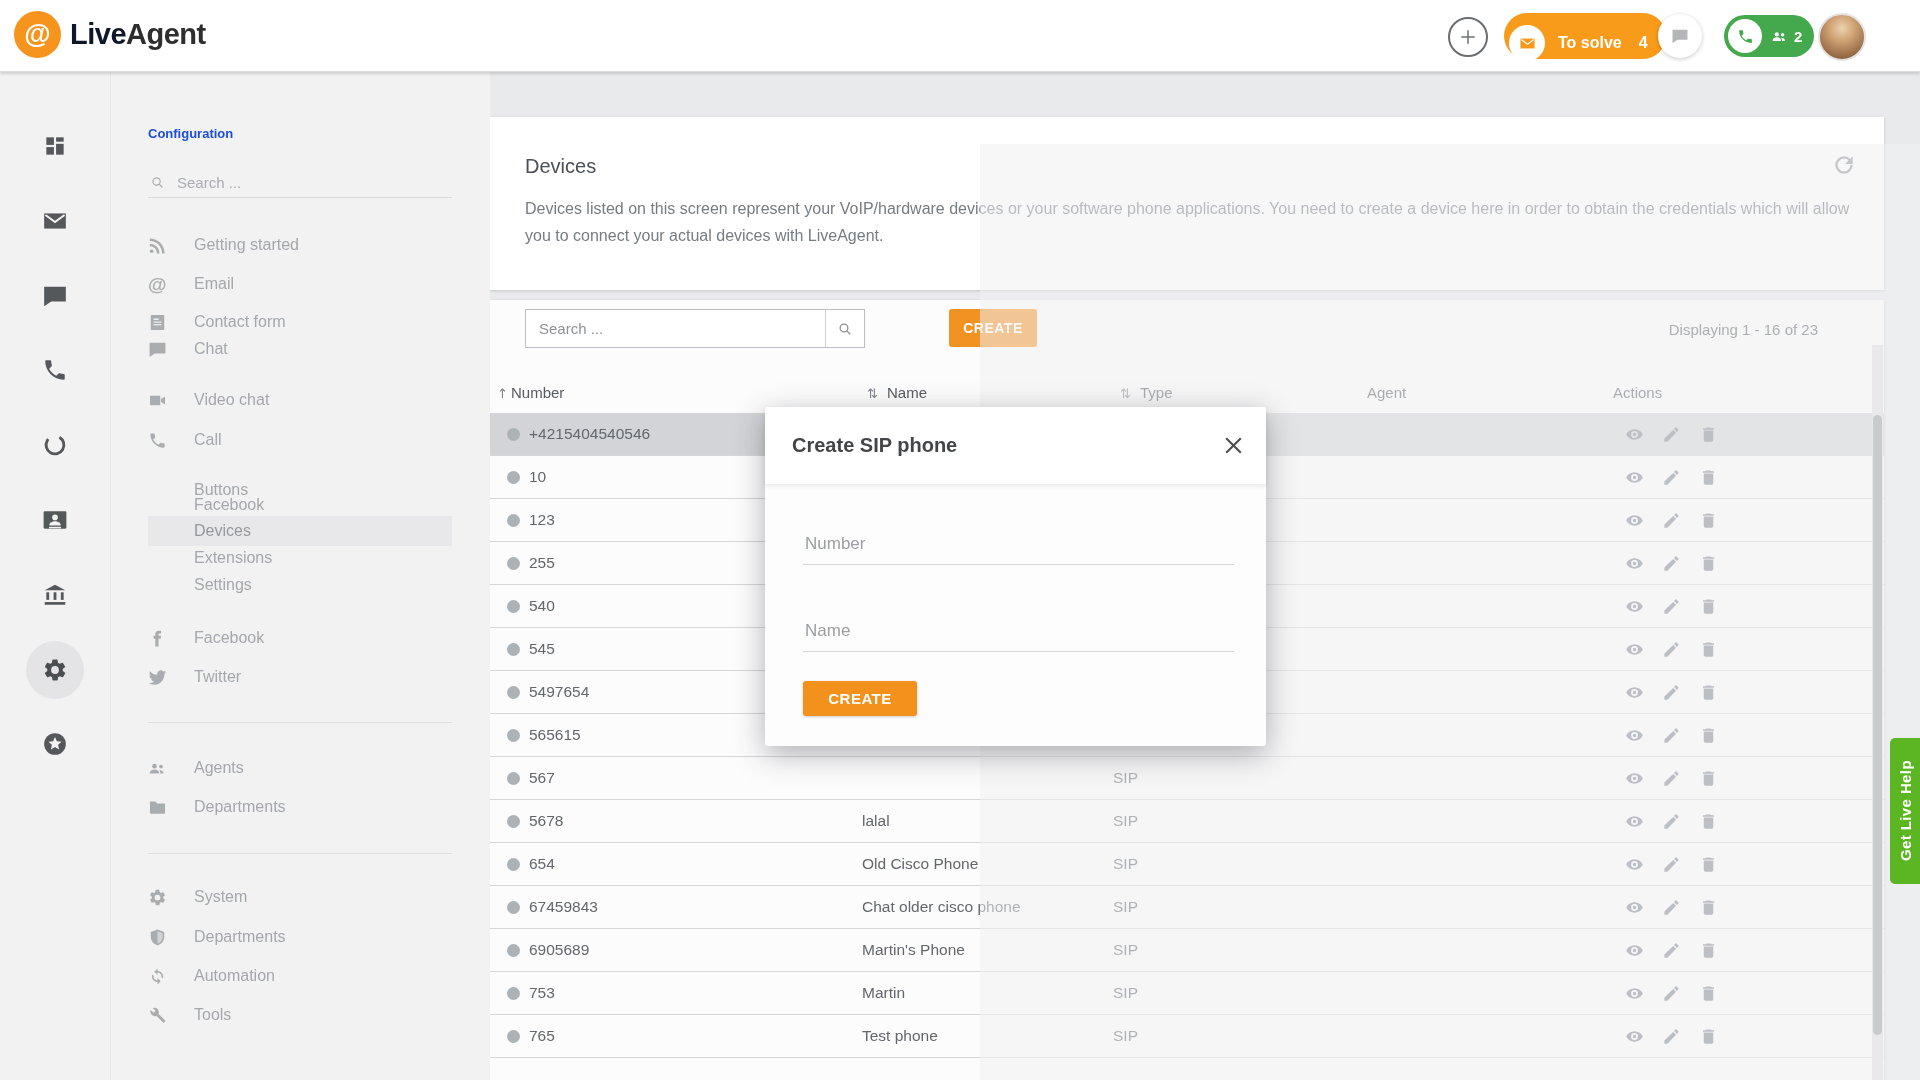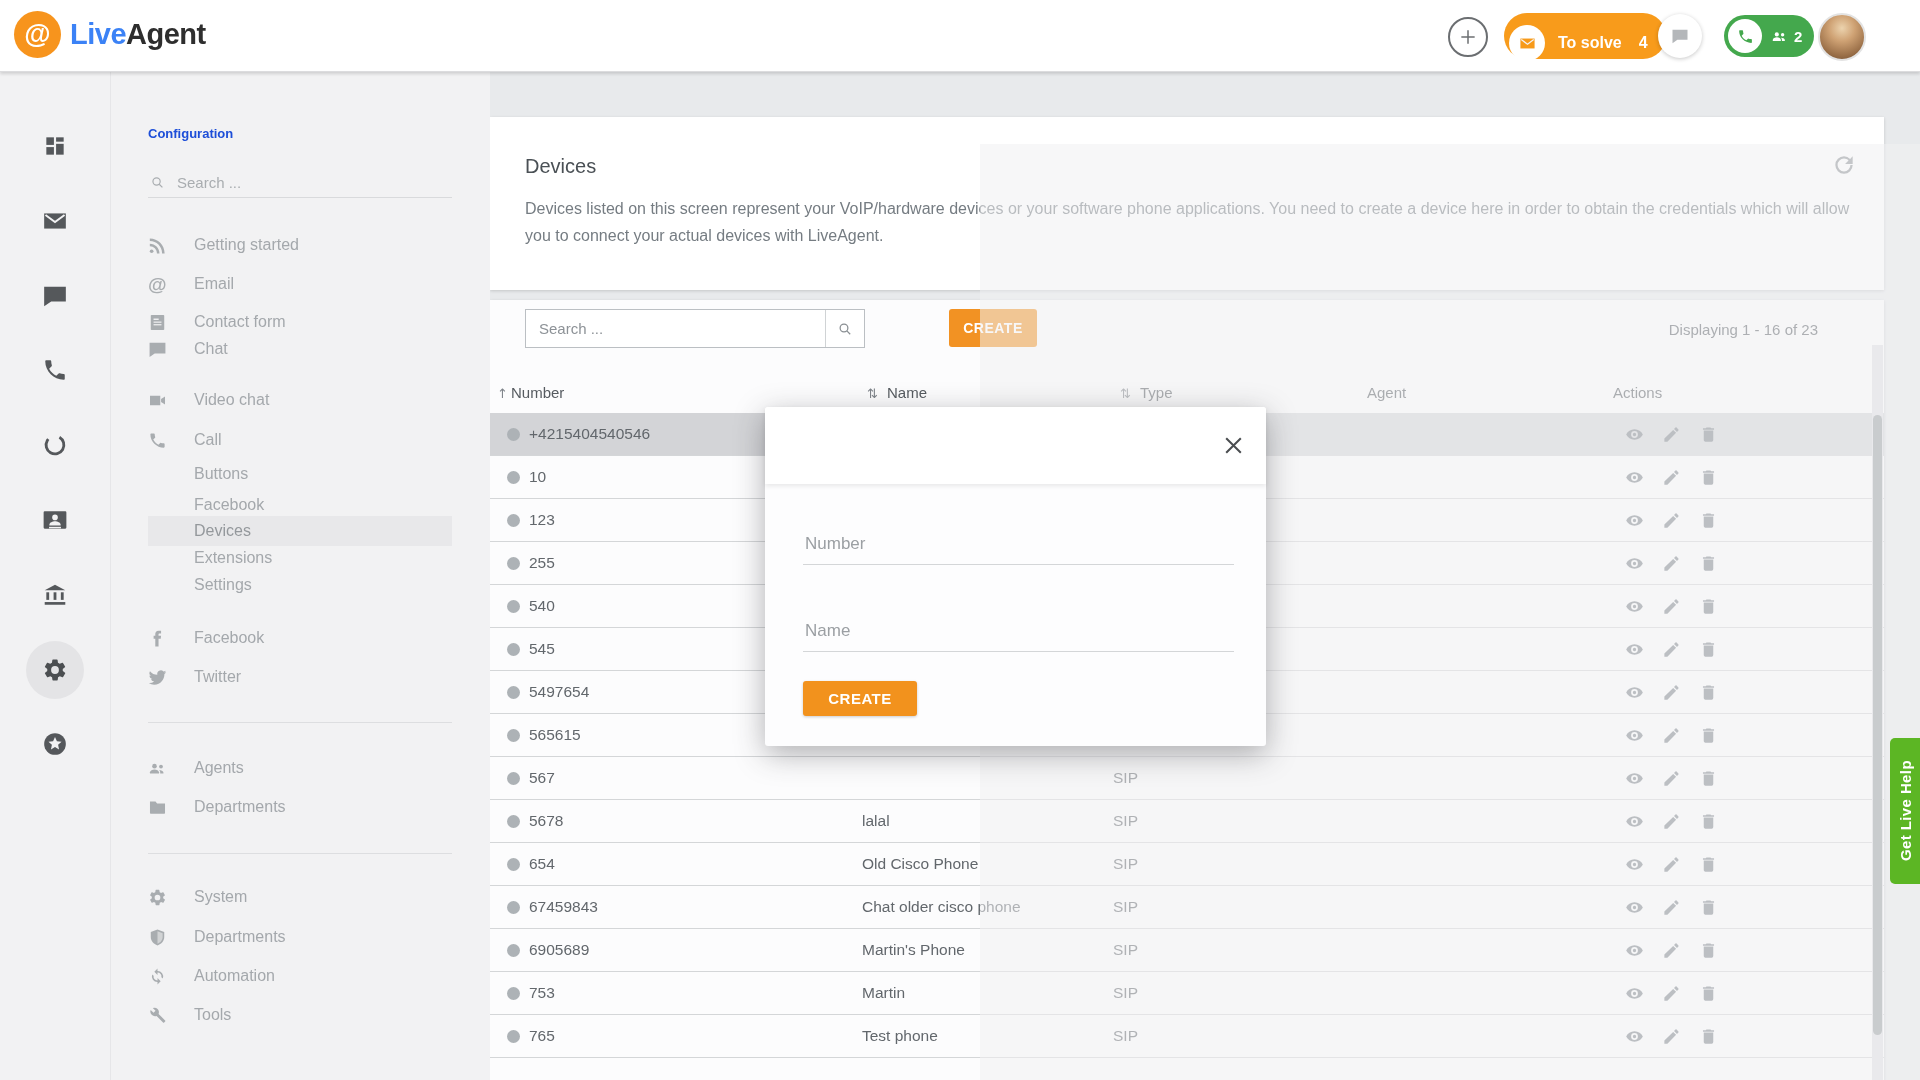--- a/index.html
+++ b/index.html
@@ -10,21 +10,21 @@
 
   
   .top{position:absolute;left:0;top:0;width:100%;height:71px;background:#fff;z-index:30;
        box-shadow:0 2px 3px rgba(0,0,0,0.14);border-bottom:1px solid #dcdcde;}
   .logo{position:absolute;left:14px;top:11px;display:flex;align-items:center;}
   .logo-bubble{position:relative;width:47px;height:47px;border-radius:50%;background:#f7941d;
                color:#fff;font-weight:bold;font-size:27px;display:flex;align-items:center;justify-content:center;}
   .logo-bubble::after{content:'';position:absolute;left:5px;bottom:-6px;width:0;height:0;
                border:9px solid transparent;border-top-color:#f7941d;transform:rotate(28deg);}
   .logo-text{margin-left:9px;font-size:29px;font-weight:bold;letter-spacing:-0.5px;}
-  .logo-live{color:#3b82f6;} .logo-agent{color:#2e2e2e;}
+  .logo-live{color:#0f172a;} .logo-agent{color:#2e2e2e;}
   .plus-btn{position:absolute;left:1448px;top:17px;width:40px;height:40px;border-radius:50%;
             border:2px solid #6b6e71;box-sizing:border-box;color:#6b6e71;display:flex;align-items:center;justify-content:center;}
   .plus-btn .ico{width:20px;height:20px;}
   .tosolve{position:absolute;left:1504px;top:13px;height:46px;border-radius:23px;background:#f89b1b;
            display:flex;align-items:center;padding:14px 18px 0 5px;box-sizing:border-box;}
   .tosolve-circle{width:36px;height:36px;border-radius:50%;background:#fff;display:flex;align-items:center;justify-content:center;color:#f79a1a;}
   .tosolve-circle .ico{width:17px;height:17px;}
   .tosolve-label{margin-left:13px;color:#fff;font-weight:bold;font-size:16px;}
   .tosolve-count{margin-left:17px;color:#fff;font-weight:bold;font-size:16px;}
   .chat-btn{position:absolute;left:1658px;top:14px;width:44px;height:44px;border-radius:50%;background:#fff;
@@ -327,21 +327,21 @@
           <span class="cfg-label">Video chat</span>
         </div>
         <div class="cfg-item" style="top: 353px;">
           <span class="ico">
             <svg viewBox="0 0 24 24" fill="currentColor">
               <path d="M6.6 10.8c1.4 2.8 3.8 5.1 6.6 6.6l2.2-2.2c.3-.3.7-.4 1-.2 1.1.4 2.4.6 3.6.6.6 0 1 .4 1 1V20c0 .6-.4 1-1 1C10.8 21 3 13.2 3 4c0-.6.4-1 1-1h3.5c.6 0 1 .4 1 1 0 1.3.2 2.5.6 3.6.1.3 0 .7-.2 1l-2.3 2.2z"></path>
             </svg>
           </span>
           <span class="cfg-label">Call</span>
         </div>
-        <div class="cfg-item sub" style="top: 387px;">
+        <div class="cfg-item sub" style="top: 403px;">
           <span class="cfg-label">Buttons</span>
         </div>
         <div class="cfg-item sub" style="top: 418px;">
           <span class="cfg-label">Facebook</span>
         </div>
         <div class="cfg-item sub active" style="top: 444px;">
           <span class="cfg-label">Devices</span>
         </div>
         <div class="cfg-item sub" style="top: 471px;">
           <span class="cfg-label">Extensions</span>
@@ -798,20 +798,21 @@
       <div class="sb-track">
         <div class="sb-thumb"></div>
       </div>
     </section>
 
     <div class="backdrop"></div>
   </main>
 
   <div class="modal">
     <div class="modal-head">
+      <span class="modal-title">Create SIP phone</span>
       <span class="modal-close ico">
           <svg viewBox="0 0 24 24">
             <path d="M5.5 5.5l13 13M18.5 5.5l-13 13" stroke="currentColor" stroke-width="1.8" fill="none"></path>
           </svg>
         </span>
     </div>
     <input class="m-input m-number" type="text" placeholder="Number" style="">
     <input class="m-input m-name" type="text" placeholder="Name" style="">
     <button class="m-create">CREATE</button>
   </div>

